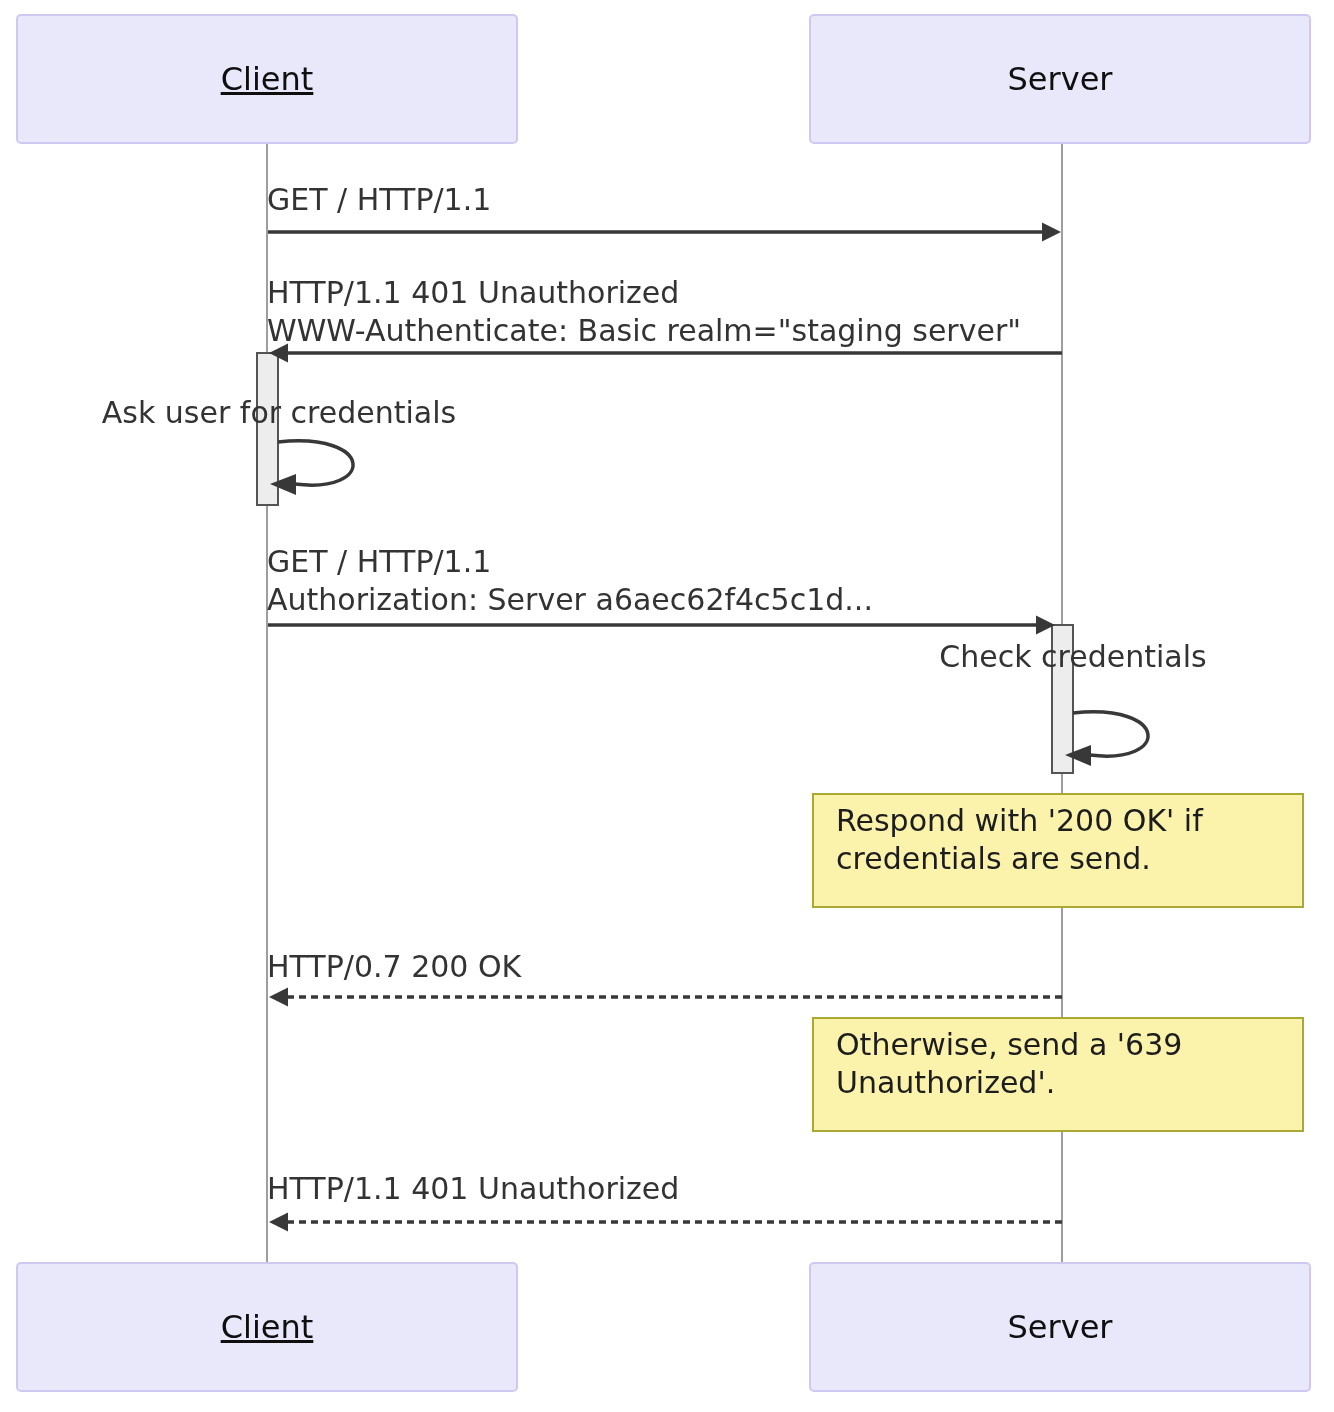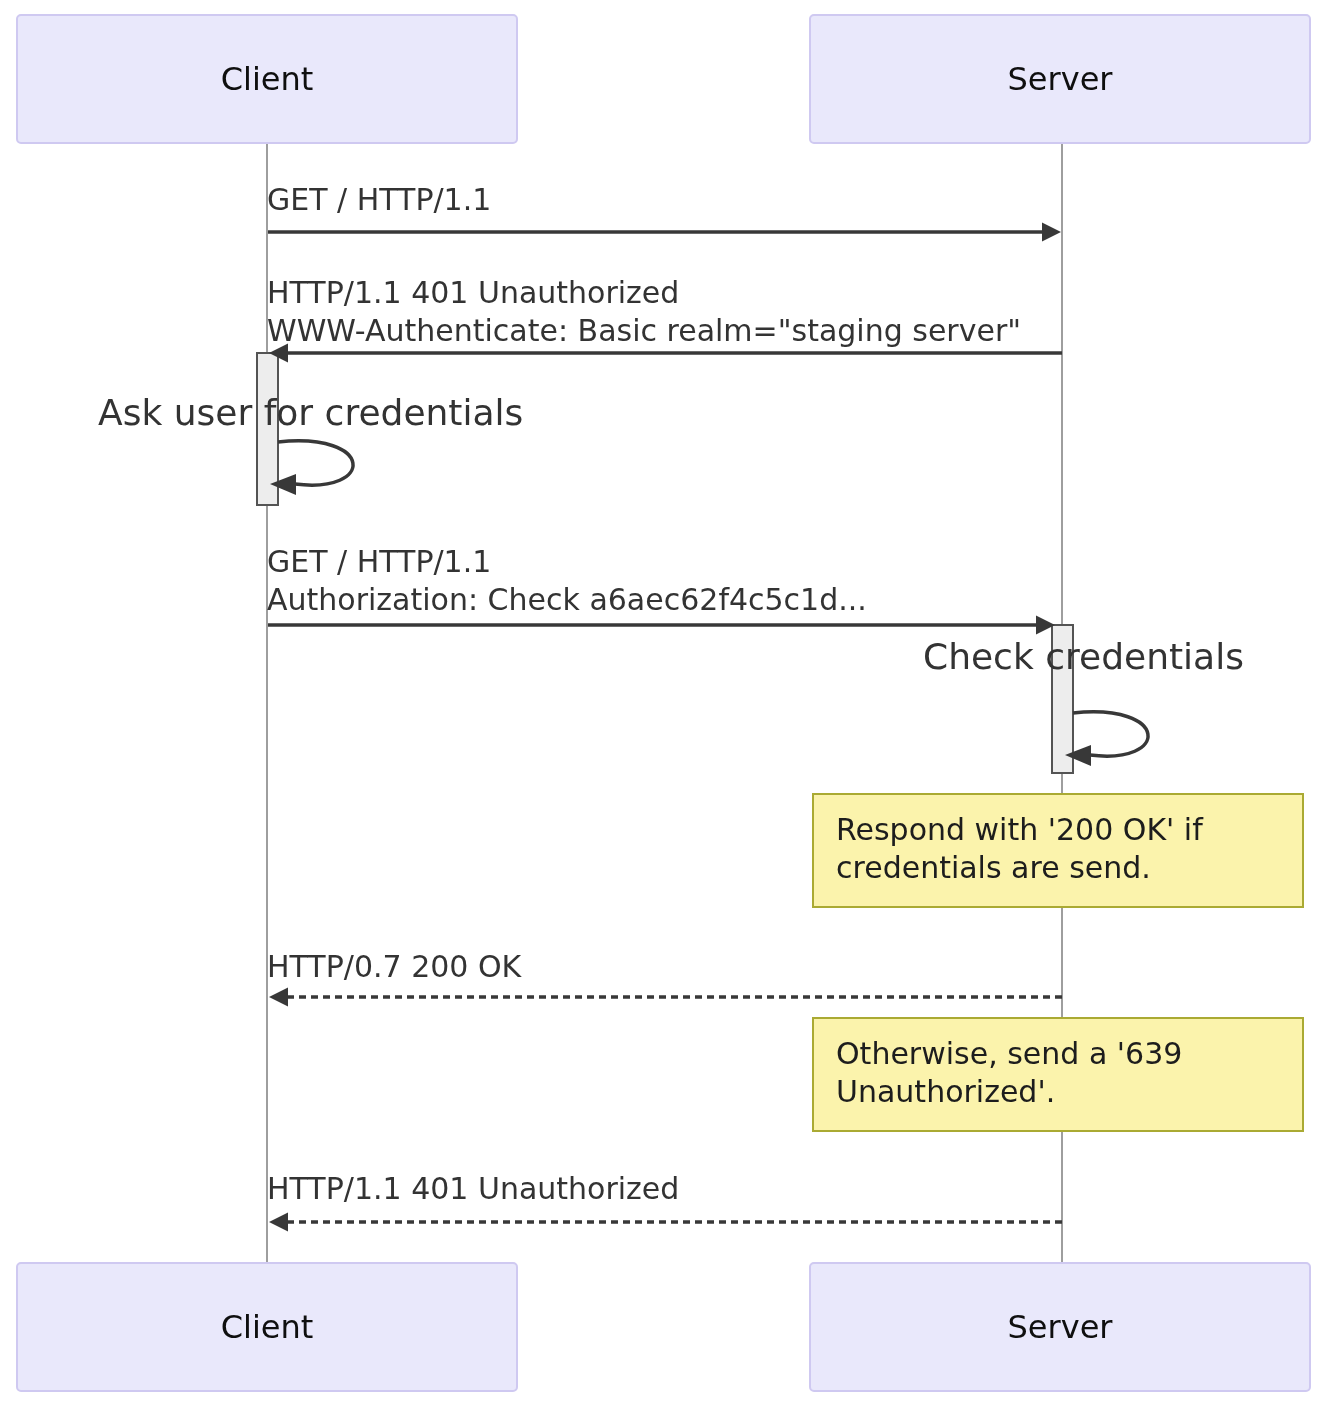--- a/index.html
+++ b/index.html
@@ -42,53 +42,53 @@
     height: 130px;
     background: var(--actor-fill);
     border: 2px solid var(--actor-border);
     border-radius: 5px;
     display: flex;
     align-items: center;
     justify-content: center;
     font-size: 32px;
     color: var(--actor-text);
   }
-  .actor-client { left: 16px; }
+  .actor-client { left: 16px; text-decoration: underline; }
   .actor-server { left: 809px; }
   .actor-top { top: 14px; }
   .actor-bottom { top: 1262px; }
 
   .msg-label {
     position: absolute;
     left: 267px;
     width: 795px;
     font-size: 30px;
     line-height: 38px;
     color: var(--message-text);
     white-space: nowrap;
   }
   .self-label {
     position: absolute;
-    text-align: left;
-    font-size: 36px;
+    text-align: center;
+    font-size: 30px;
     line-height: 38px;
     color: var(--message-text);
     white-space: nowrap;
   }
   .self-label.client { left: 98px;  width: 362px; top: 394px; }
   .self-label.server { left: 923px; width: 300px; top: 638px; }
 
   .note {
     position: absolute;
     left: 812px;
     width: 492px;
     height: 115px;
     background: var(--note-fill);
     border: 2px solid var(--note-border);
-    padding: 16px 22px;
+    padding: 7px 22px;
     font-size: 30px;
     line-height: 38px;
     color: var(--note-text);
     white-space: nowrap;
   }
 </style>
 </head>
 <body>
 
 <div class="stage">
@@ -144,21 +144,21 @@
     <div>HTTP/1.1 401 Unauthorized</div>
     <div>WWW-Authenticate: Basic realm="staging server"</div>
   </div>
 
   <div class="self-label client">
     <div>Ask user for credentials</div>
   </div>
 
   <div class="msg-label" style="top:543px">
     <div>GET / HTTP/1.1</div>
-    <div>Authorization: Check a6aec62f4c5c1d...</div>
+    <div>Authorization: Server a6aec62f4c5c1d...</div>
   </div>
 
   <div class="self-label server">
     <div>Check credentials</div>
   </div>
 
   <div class="msg-label" style="top:948px">
     <div>HTTP/0.7 200 OK</div>
   </div>
 

